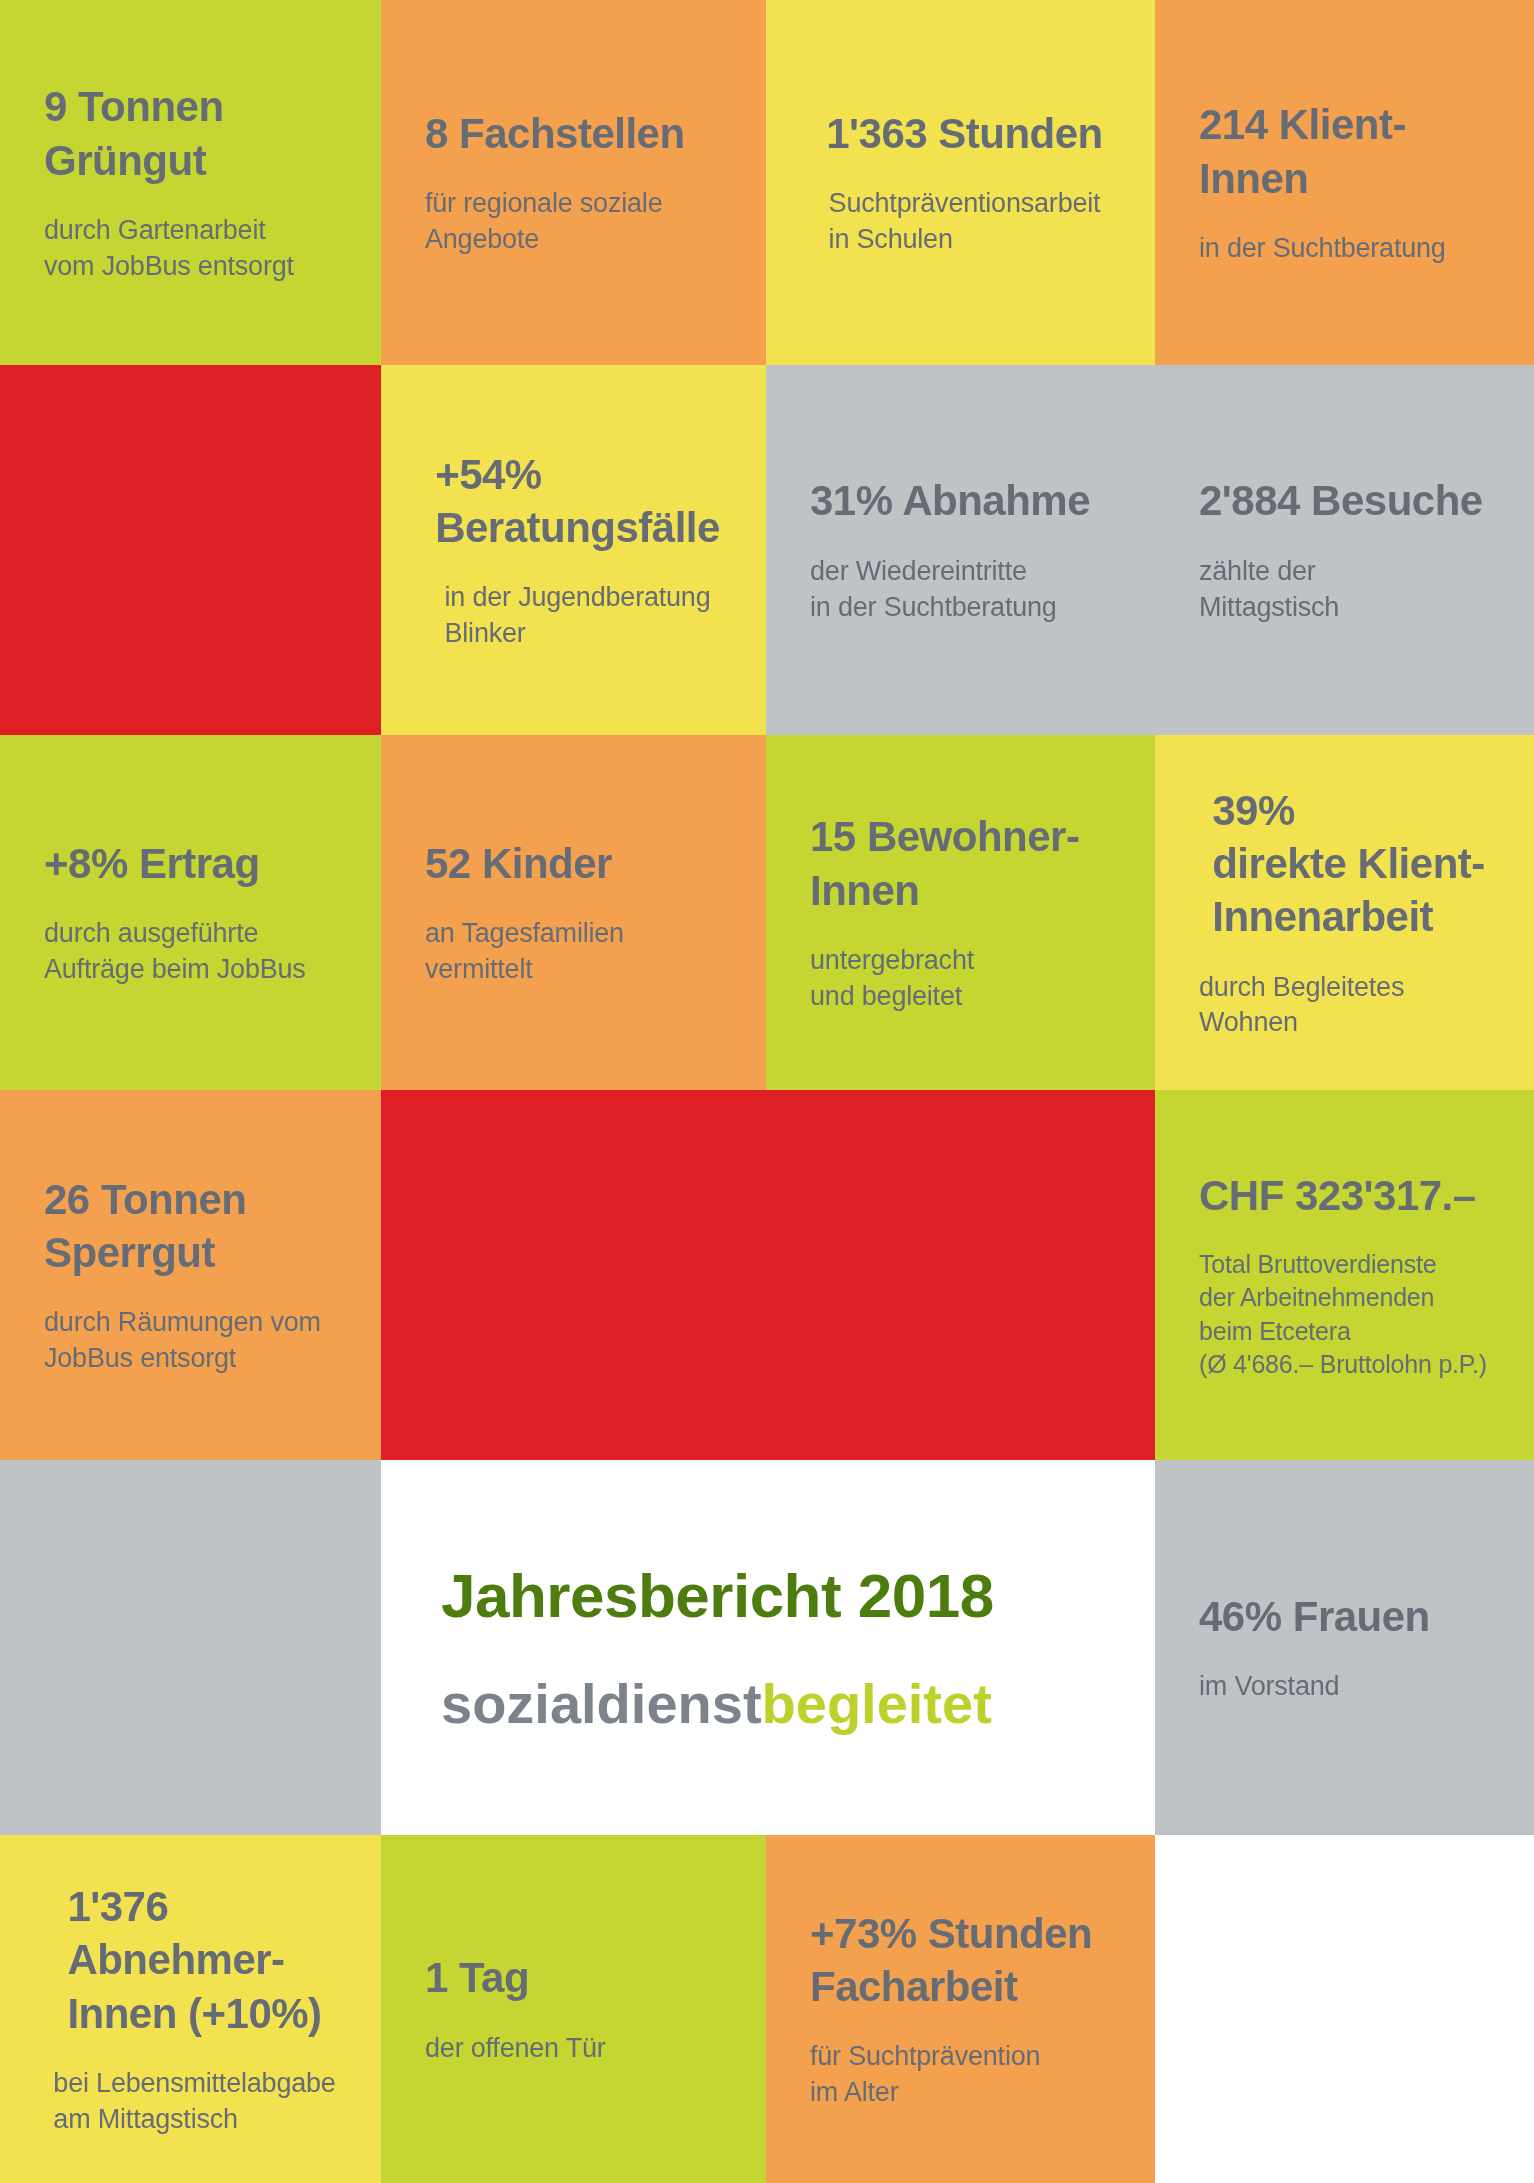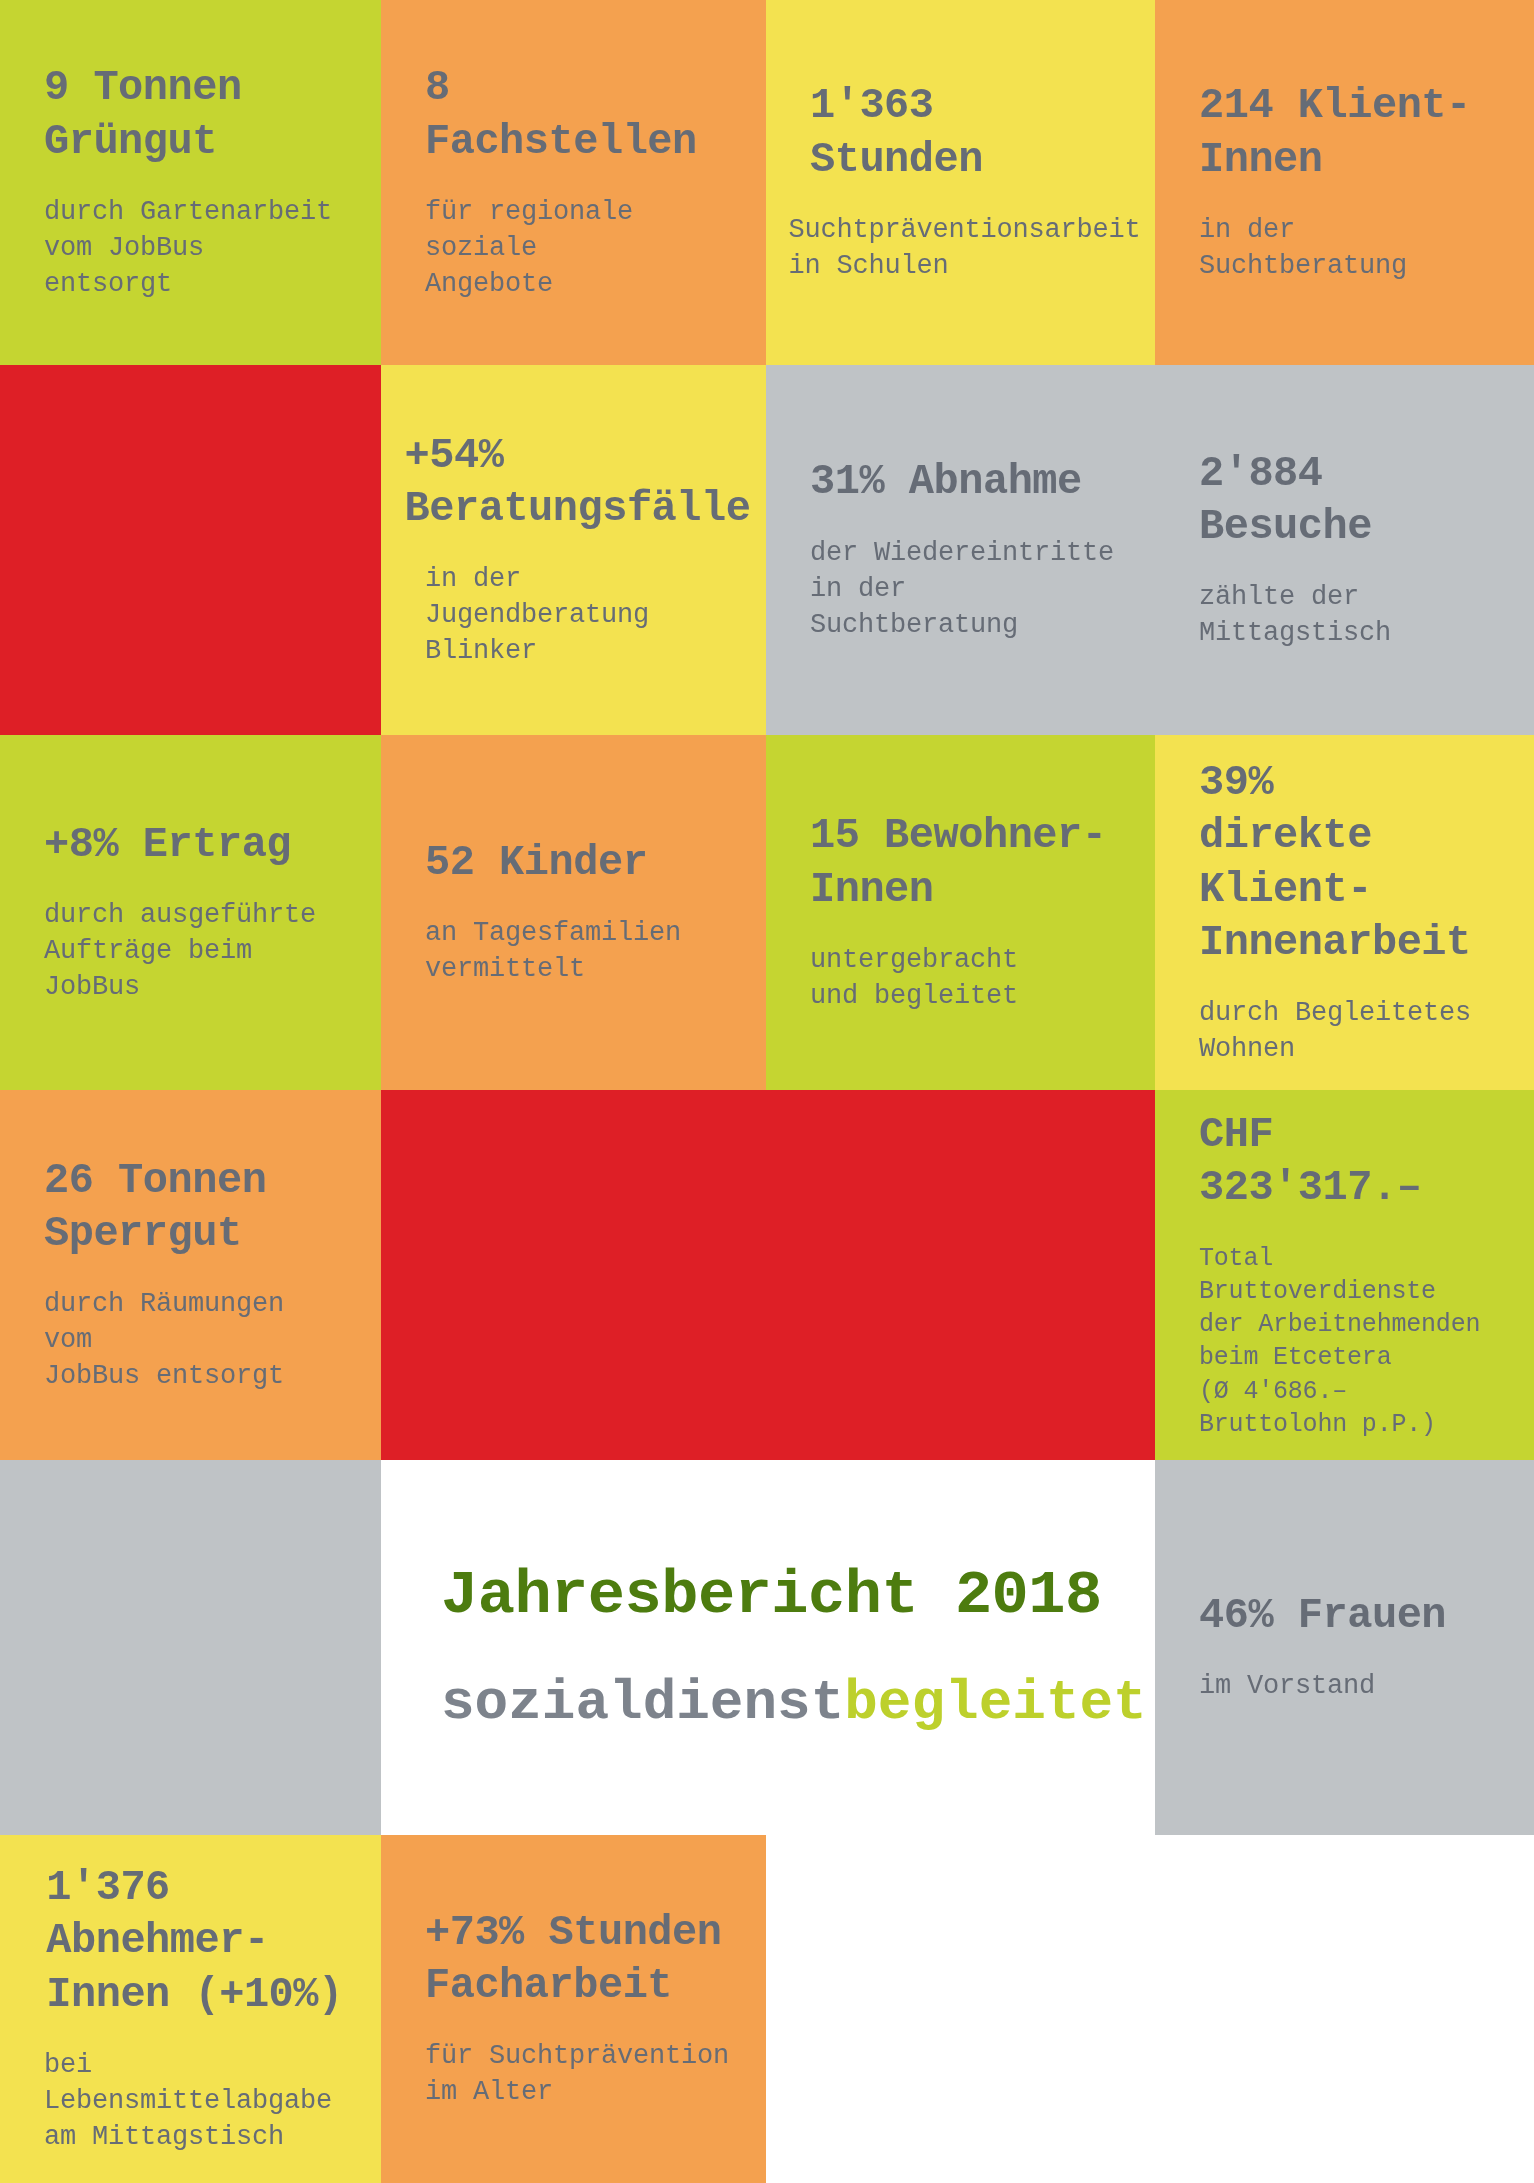--- a/index.html
+++ b/index.html
@@ -1,19 +1,19 @@
 <!DOCTYPE html>
 <html><head>
 <meta charset="utf-8">
 <style>
   html,body{margin:0;padding:0;background:#ffffff;}
   #poster{
     position:relative;
     width:1534px;height:2183px;
-    font-family:Liberation Mono, monospace;
+    font-family:Liberation Sans, sans-serif;
     display:grid;
     grid-template-columns:381px 385px 389px 379px;
     grid-template-rows:365px 370px 355px 370px 375px 348px;
   }
   .tile{
     box-sizing:border-box;
     padding:0 36px 0 44px;
     display:flex;flex-direction:column;justify-content:center;
     overflow:hidden;
   }
@@ -147,20 +147,24 @@
     <div class="h" data-name="stat-heading">46% Frauen</div>
     <div class="s" data-name="stat-subtext">im Vorstand</div>
   </div>
   <div class="tile yellow" data-name="tile-abnehmerinnen">
     <div class="h" data-name="stat-heading">1'376
 Abnehmer-
 Innen (+10%)</div>
     <div class="s" data-name="stat-subtext">bei Lebensmittelabgabe
 am Mittagstisch</div>
   </div>
+  <div class="tile lime" data-name="tile-tag-offene-tuer">
+    <div class="h" data-name="stat-heading">1 Tag</div>
+    <div class="s" data-name="stat-subtext">der offenen Tür</div>
+  </div>
   <div class="tile orange" data-name="tile-stunden-facharbeit">
     <div class="h" data-name="stat-heading">+73% Stunden
 Facharbeit</div>
     <div class="s" data-name="stat-subtext">für Suchtprävention
 im Alter</div>
   </div>
 
 </div>
 
 </body></html>

